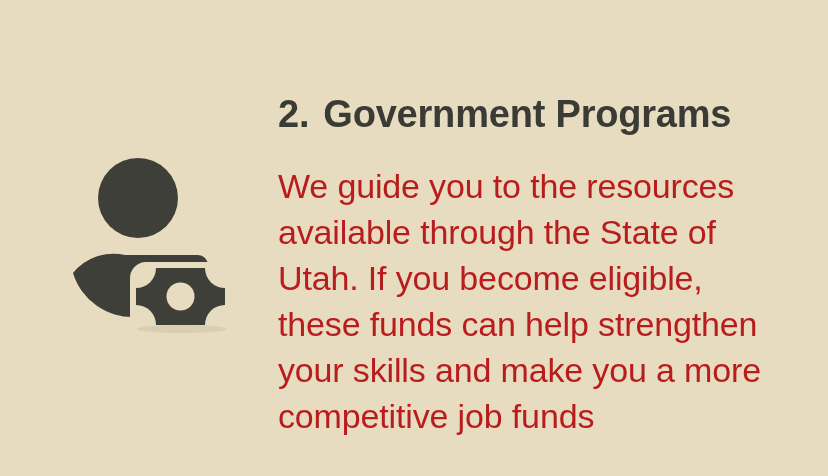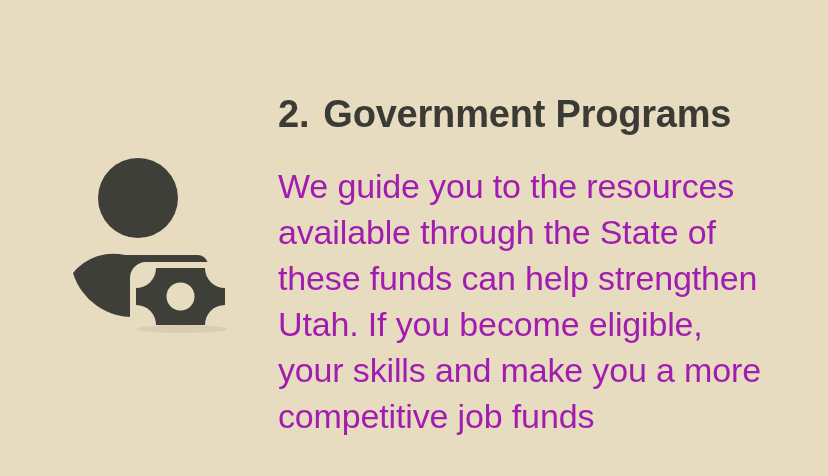--- a/index.html
+++ b/index.html
@@ -59,21 +59,21 @@
   }
   #heading-title {
     font-weight: bold;
     margin-top: 16px;
   }
 
   #body-text {
     margin-top: 27px;
     font-size: 34px;
     line-height: 46px;
-    color: #a21caf;
+    color: #b91c1c;
     letter-spacing: -0.15px;
     font-weight: 400;
     width: 500px;
   }
   #body-text .ln {
     display: block;
     white-space: nowrap;
   }
 </style>
 </head>
@@ -121,21 +121,21 @@
   <div id="text-col">
 
     <div id="heading-row">
       <span id="heading-number">2.</span>
       <span id="heading-title">Government Programs</span>
     </div>
 
     <div id="body-text">
       <span class="ln">We guide you to the resources</span>
       <span class="ln">available through the State of</span>
+      <span class="ln">Utah. If you become eligible,</span>
       <span class="ln">these funds can help strengthen</span>
-      <span class="ln">Utah. If you become eligible,</span>
       <span class="ln">your skills and make you a more</span>
       <span class="ln">competitive job funds</span>
     </div>
 
   </div>
 
 </div>
 
 </body></html>

